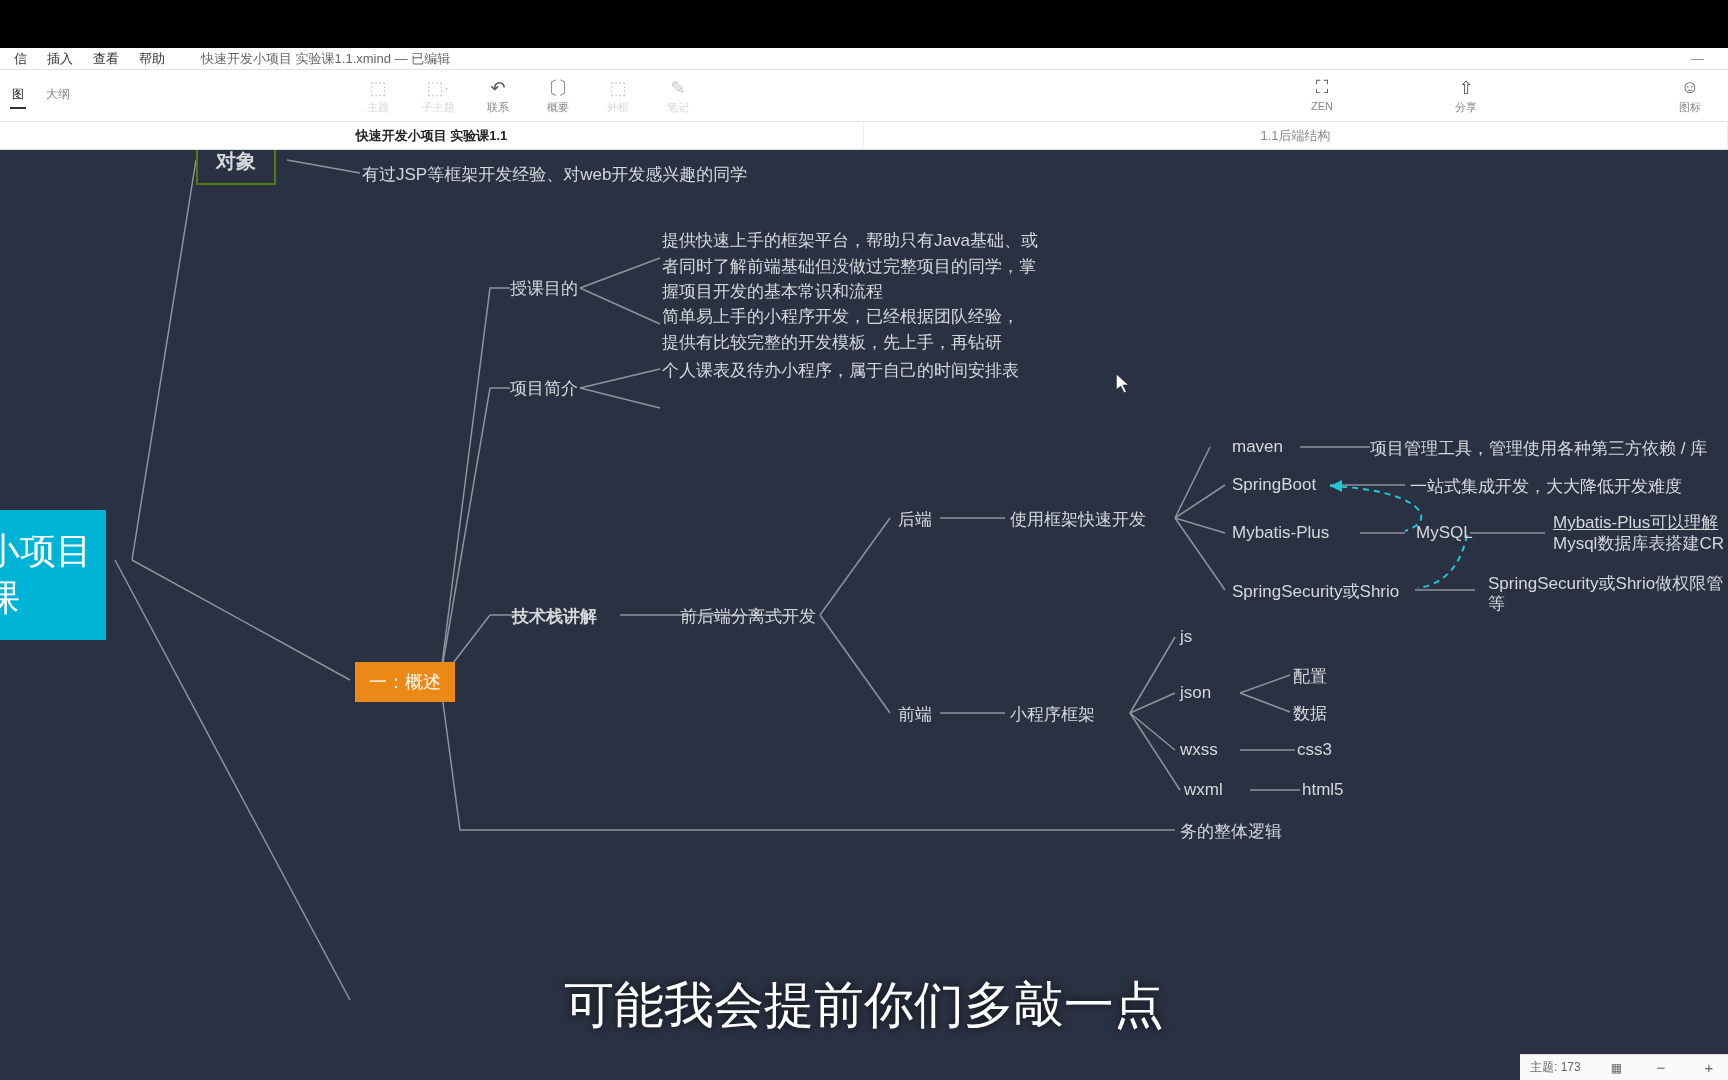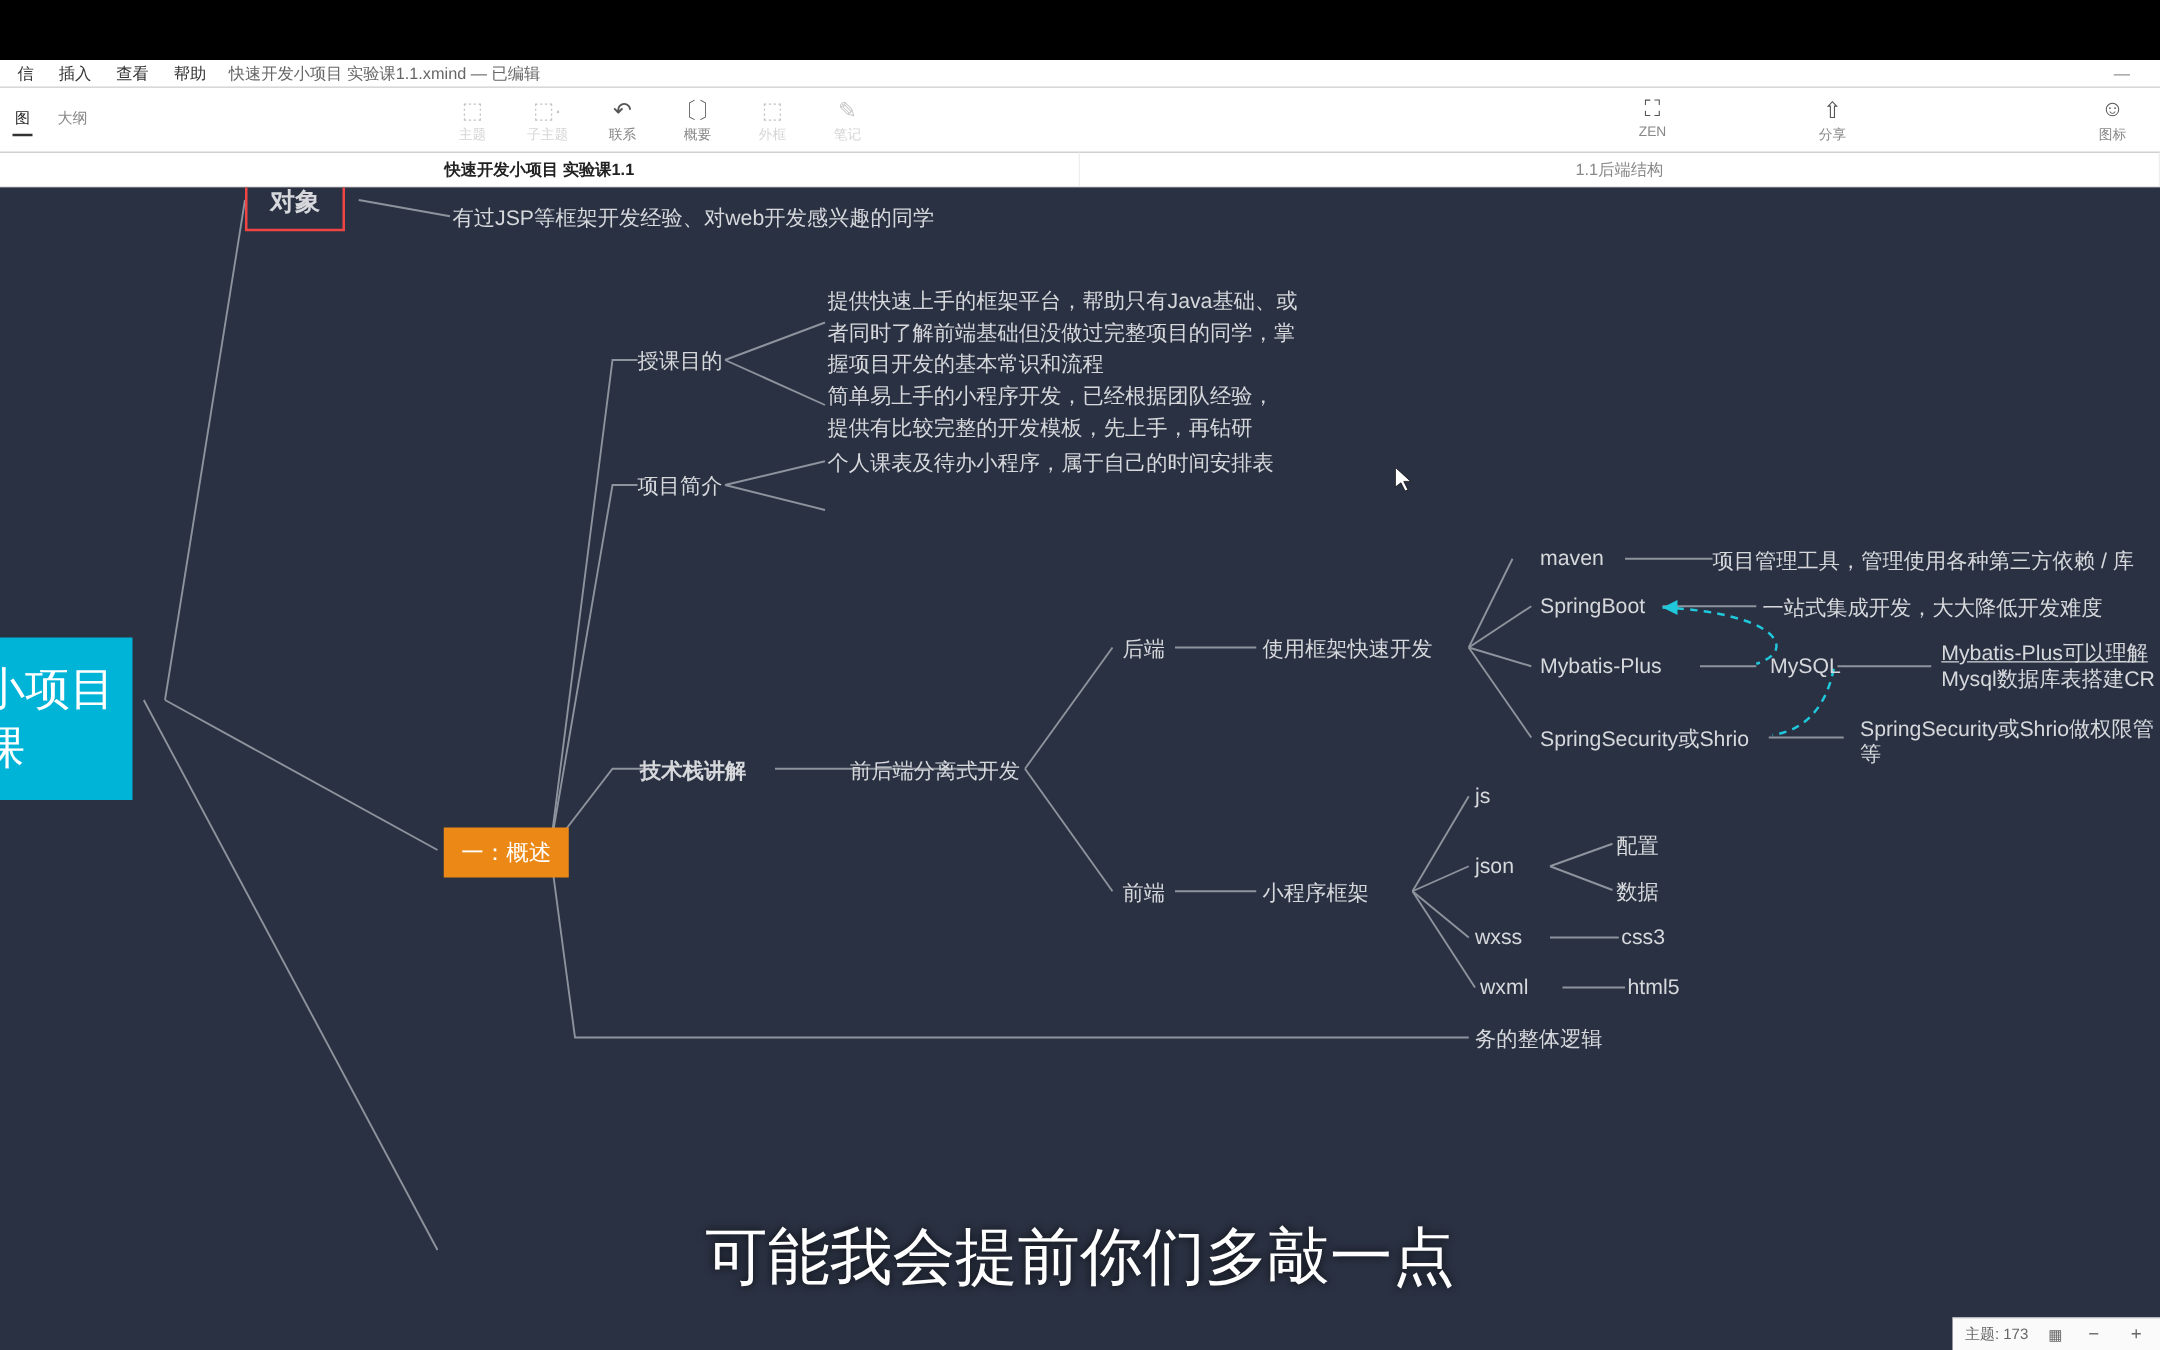--- a/index.html
+++ b/index.html
@@ -4,21 +4,21 @@
 <style>
   * { margin: 0; padding: 0; box-sizing: border-box; }
   body { font-family: "Microsoft YaHei", "PingFang SC", sans-serif; background: #000; overflow: hidden; width: 1728px; height: 1080px; position: relative; }
   
   
   .titlebar { height: 48px; background: #000; }
   
   
   .menubar { height: 22px; background: #fff; border-bottom: 1px solid #e0e0e0; display: flex; align-items: center; padding: 0 4px; font-size: 13px; color: #333; }
   .menubar .menu-item { padding: 2px 10px; cursor: pointer; }
-  .menubar .filename { margin-left: 8px; color: #666; }
+  .menubar .filename { margin-left: 26px; color: #666; }
   .menubar .min { margin-left: auto; padding-right: 20px; color: #888; }
   
   
   .toolbar { height: 52px; background: #fff; display: flex; align-items: center; padding: 0 10px; font-size: 12px; color: #666; border-bottom: 1px solid #e0e0e0; position: relative; }
   .toolbar .left-group { display: flex; gap: 18px; }
   .toolbar .view-item { cursor: pointer; color: #888; padding: 4px 2px; }
   .toolbar .view-item.active { color: #222; border-bottom: 2px solid #333; }
   .toolbar .center-group { display: flex; gap: 4px; position: absolute; left: 350px; }
   .toolbar .right-group { display: flex; gap: 4px; position: absolute; right: 10px; }
   .tool-btn { display: flex; flex-direction: column; align-items: center; width: 56px; cursor: pointer; color: #888; }
@@ -31,31 +31,31 @@
   .tab { flex: 1; text-align: center; line-height: 28px; color: #888; cursor: pointer; border-right: 1px solid #eee; }
   .tab.active { color: #222; font-weight: 600; }
   
   
   .canvas { position: absolute; top: 150px; left: 0; right: 0; bottom: 0; background: #2a3142; overflow: hidden; }
   .canvas svg { position: absolute; inset: 0; width: 100%; height: 100%; }
   
   .node { position: absolute; color: #d6d8dc; font-size: 17px; white-space: nowrap; }
   .node.multiline { white-space: normal; line-height: 1.5; }
   
-  .node-box { position: absolute; border: 2px solid #ef4444; color: #d6d8dc; font-size: 20px; padding: 8px 18px; font-weight: 600; }
+  .node-box { position: absolute; border: 2px solid #4d7c0f; color: #d6d8dc; font-size: 20px; padding: 8px 18px; font-weight: 600; }
   
   .root-box { position: absolute; background: #00b4d8; color: #fff; font-size: 36px; padding: 18px 14px; line-height: 1.3; font-weight: 500; }
   
   .section-box { position: absolute; background: #ec8916; color: #fff; font-size: 18px; padding: 8px 14px; font-weight: 500; }
   
   .cursor { position: absolute; width: 14px; height: 20px; color: #fff; }
   
   .subtitle { position: absolute; left: 50%; transform: translateX(-50%); bottom: 35px; font-size: 50px; color: #fff; font-weight: 400; background: rgba(40,40,40,0.0); padding: 6px 16px; text-shadow: 0 0 8px rgba(0,0,0,0.8); }
   
-  .statusbar { position: absolute; bottom: 0; right: 0; height: 26px; background: #fafafa; border-top: 1px solid #ddd; display: flex; align-items: center; font-size: 12px; color: #666; padding: 0 10px; gap: 16px; }
+  .statusbar { position: absolute; bottom: 0; right: 0; height: 26px; background: #fafafa; border-top: 1px solid #ddd; display: flex; align-items: center; font-size: 12px; color: #666; padding: 0 10px; gap: 30px; }
   .statusbar .zoom-btn { width: 18px; text-align: center; cursor: pointer; font-size: 15px; }
   .statusbar .map-ic { cursor: pointer; }
 </style>
 </head>
 <body>
 
 <div class="titlebar"></div>
 
 <div class="menubar">
   <span class="menu-item">信</span>

